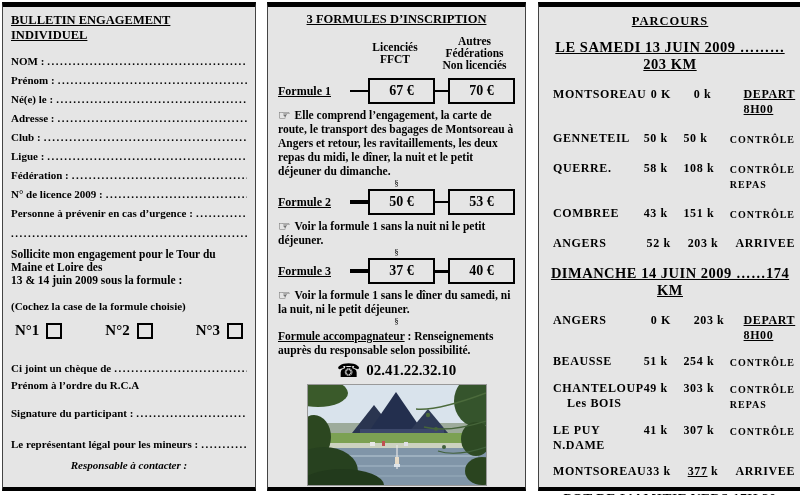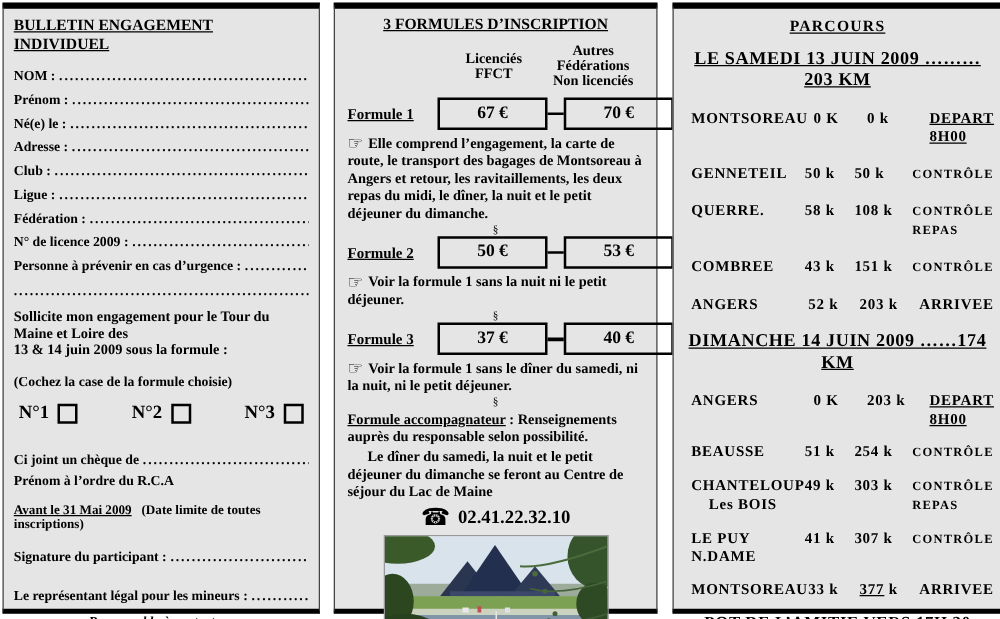--- a/index.html
+++ b/index.html
@@ -32,21 +32,21 @@
   
   .mp-title { text-align:center; font-size:12.5px; font-weight:bold; text-decoration:underline; margin-bottom:8px; }
   .price-headers { display:flex; margin-left:78px; text-align:center; font-size:11.5px; font-weight:bold; line-height:12px; margin-bottom:6px; }
   .ph1 { width:78px; padding-top:6px; }
   .ph2 { flex:1; }
   .formule-row { display:flex; align-items:center; height:28px; }
   .f-label { width:72px; font-size:12px; font-weight:bold; text-decoration:underline; flex-shrink:0; }
   .conn { background:#000; flex:1; }
   .conn2 { background:#000; width:13px; flex-shrink:0; }
   .t2 { height:2px; } .t4 { height:4px; } .t3 { height:3px; }
-  .price-box { width:88px; height:26px; border:2px solid #000; display:flex; align-items:center; justify-content:center; font-size:14px; font-weight:bold; flex-shrink:0; }
+  .price-box { width:67px; height:26px; border:2px solid #000; display:flex; align-items:center; justify-content:center; font-size:14px; font-weight:bold; flex-shrink:0; }
   .note { font-size:11.5px; font-weight:bold; line-height:14px; margin-top:3px; }
   .finger { font-family:"DejaVu Sans",sans-serif; font-size:14px; vertical-align:-1px; padding-right:4px; }
   .sect { text-align:center; font-size:9px; line-height:9px; margin-top:1px; }
   .dinner { font-size:11.5px; font-weight:bold; line-height:14px; text-indent:16px; margin-top:2px; }
   .phone-row { text-align:center; font-size:15px; font-weight:bold; margin-top:2px; }
   .phone-icon { font-family:"DejaVu Sans",sans-serif; font-size:19px; vertical-align:-2px; padding-right:6px; }
   .photo-wrap { width:180px; margin:3px auto 0 auto; border:1px solid #999; line-height:0; }
 
   
   .rp-title { text-align:center; font-size:12.5px; font-weight:bold; text-decoration:underline; letter-spacing:1px; margin-bottom:10px; }
@@ -131,24 +131,20 @@
         <span class="cb-box"></span>
       </span>
   </div>
 
   <div class="field cheque">
       <span>Ci joint un chèque de</span>
       <span class="leader">..................................................................................................................................................</span>
     </div>
   <div class="small-line">Prénom à l’ordre du R.C.A</div>
 
-  <div class="deadline">
-    <span class="u">Avant le 31 Mai 2009</span>
-    &nbsp;&nbsp;<span>(Date limite de toutes inscriptions)</span>
-  </div>
 
   <div class="field sig">
       <span>Signature du participant :</span>
       <span class="leader">..................................................................................................................................................</span>
     </div>
   <div class="field sig">
       <span>Le représentant légal pour les mineurs :</span>
       <span class="leader">..................................................................................................................................................</span>
     </div>
 
@@ -198,21 +194,20 @@
     <span class="price-box">37 €</span>
     <span class="conn2 t3"></span>
     <span class="price-box">40 €</span>
   </div>
 
   <div class="note"><span class="finger">☞</span><span>Voir la formule 1 sans le dîner du samedi, ni la nuit, ni le petit déjeuner.</span></div>
   <div class="sect">§</div>
 
   <div class="note"><span class="u">Formule accompagnateur</span><span> : Renseignements auprès du responsable selon possibilité.</span></div>
 
-  <div class="dinner">Le dîner du samedi, la nuit et le petit déjeuner du dimanche se feront au Centre de séjour du Lac de Maine</div>
 
   <div class="phone-row">
     <span class="phone-icon">☎</span><span>02.41.22.32.10</span>
   </div>
 
   <div class="photo-wrap">
     <svg width="178" height="100" viewBox="0 0 178 100" xmlns="http://www.w3.org/2000/svg">
       <rect x="0" y="0" width="178" height="52" fill="#d9e3ec"></rect>
       <rect x="0" y="38" width="178" height="12" fill="#9dab9b"></rect>
       <polygon points="44,48 66,20 88,48" fill="#2a3550"></polygon>

